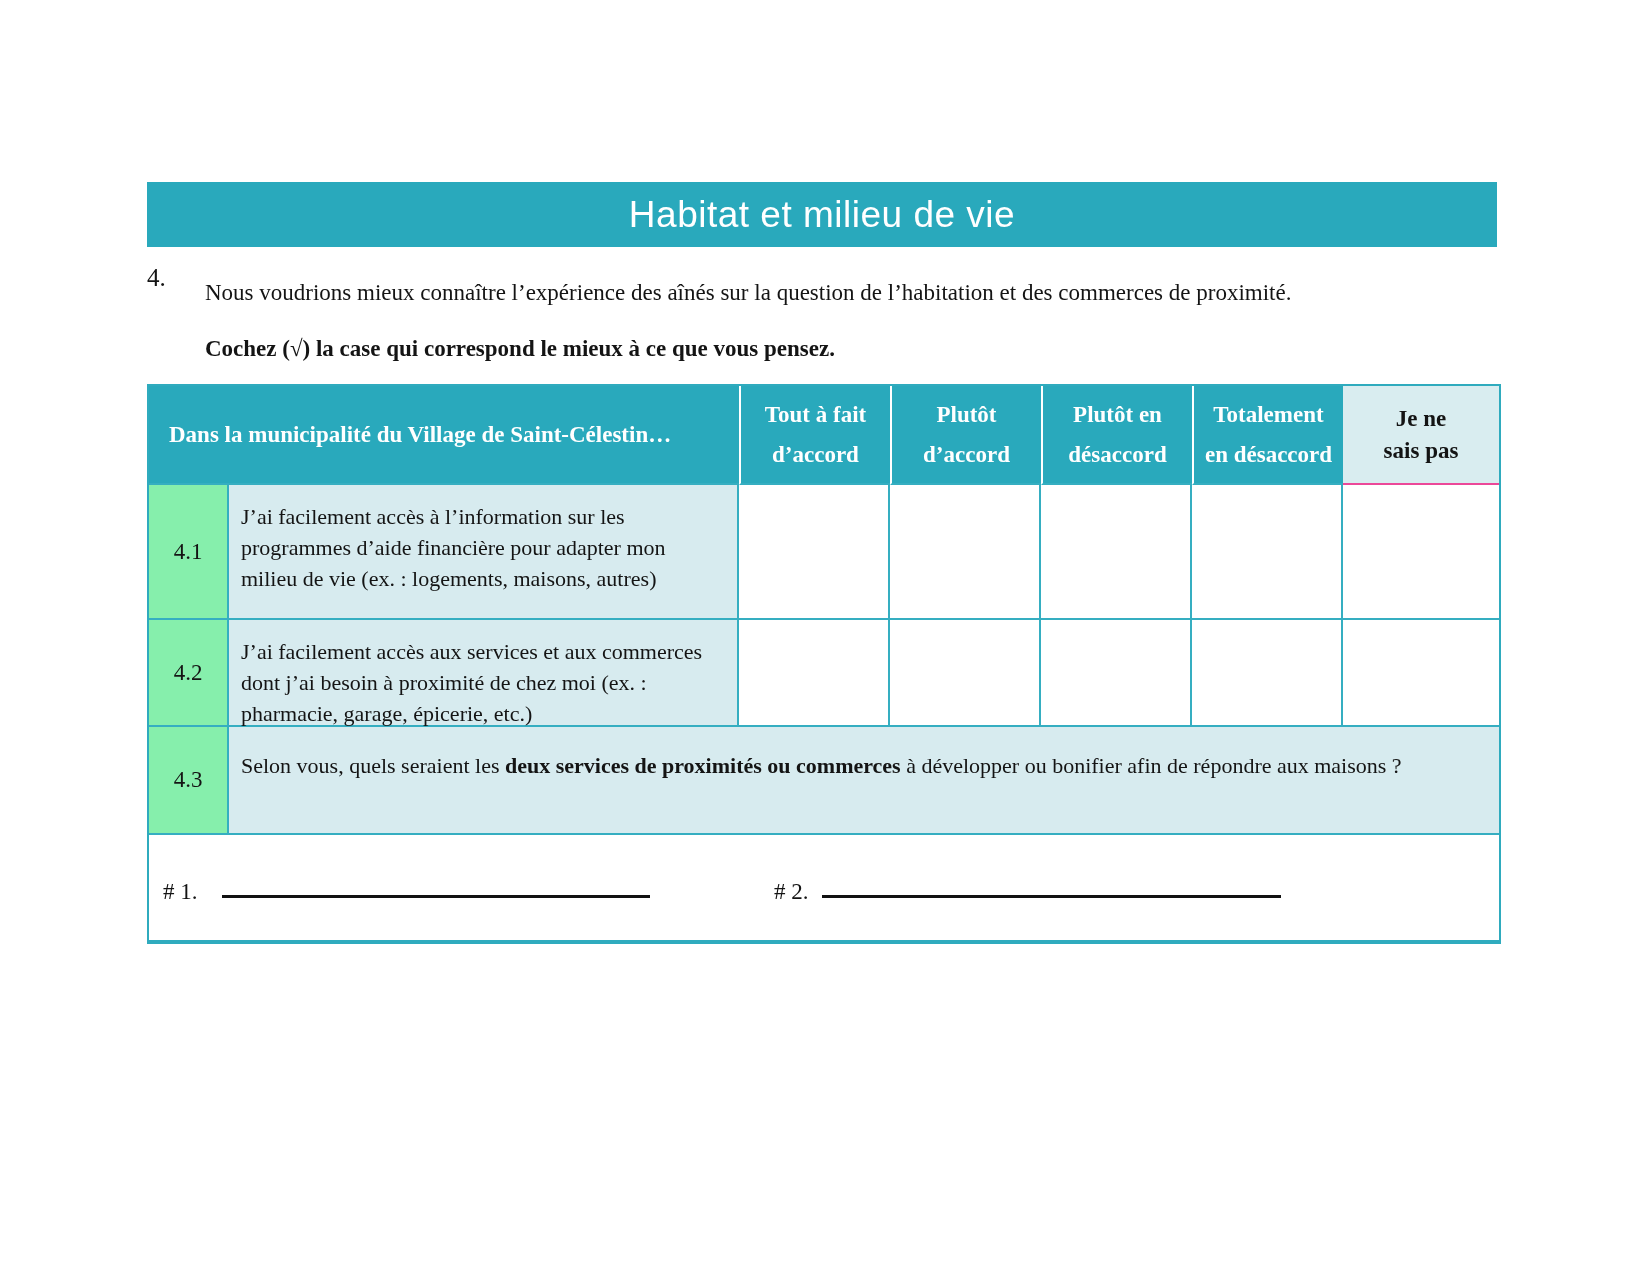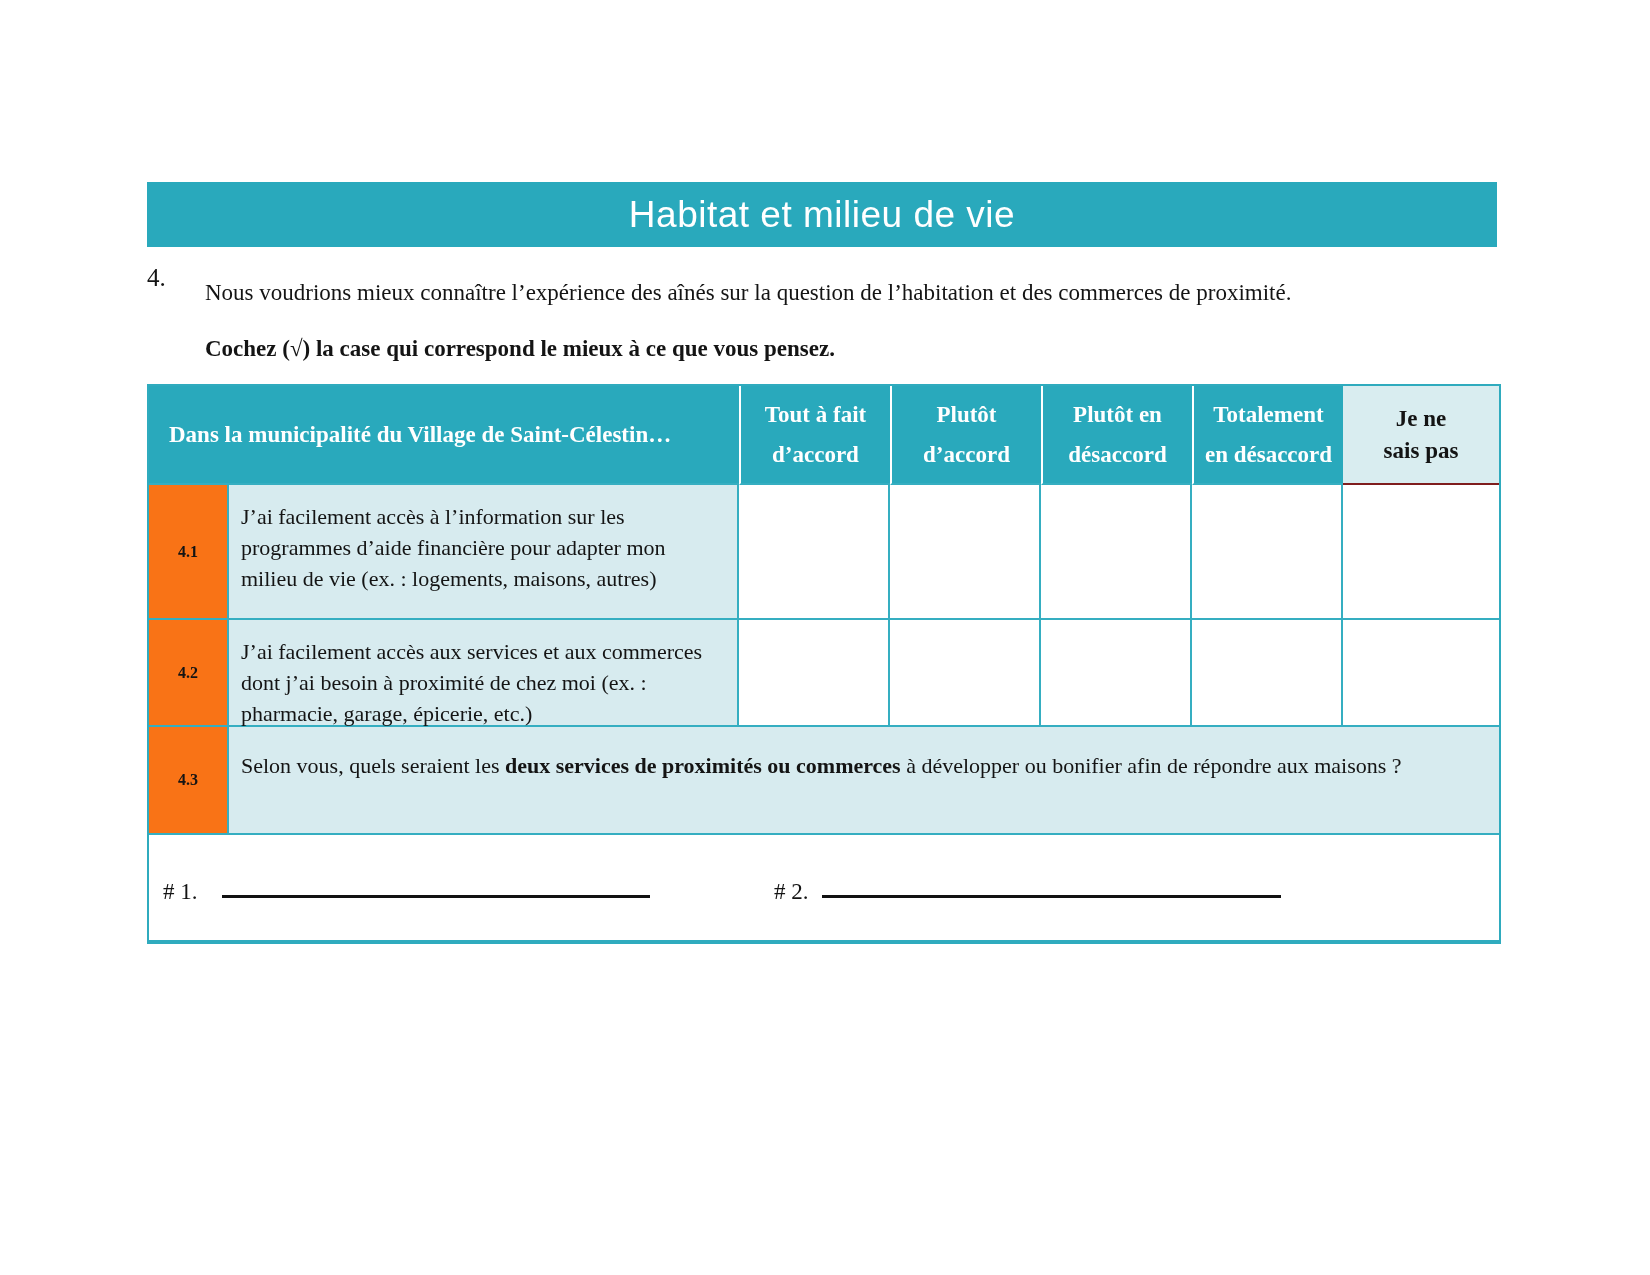--- a/index.html
+++ b/index.html
@@ -40,26 +40,26 @@
   }
   .h-a{
     background:#29a9bc;color:#ffffff;font-weight:bold;font-size:23px;
     display:flex;align-items:center;justify-content:center;text-align:center;
     white-space:pre-line;line-height:40px;
     border-left:2px solid #ffffff;border-bottom:2px solid #35aec1;
   }
   .h-last{
     background:#d9edf0;color:#141414;font-weight:bold;font-size:23px;
     display:flex;align-items:center;justify-content:center;text-align:center;
-    white-space:pre-line;line-height:32px;border-bottom:2px solid #7f1d1d;
+    white-space:pre-line;line-height:32px;border-bottom:2px solid #ec4899;
   }
   .num{
-    background:#f97316;font-size:16px;
+    background:#86efac;font-size:23px;
     display:flex;align-items:center;justify-content:center;
-    border-right:2px solid #35aec1;border-bottom:2px solid #35aec1;font-weight:bold;
+    border-right:2px solid #35aec1;border-bottom:2px solid #35aec1;
   }
   .stmt{
     background:#d7ebef;font-size:22px;line-height:31px;
     padding:16px 12px 0 12px;
     border-right:2px solid #35aec1;border-bottom:2px solid #35aec1;
   }
   .chk{
     background:#ffffff;
     border-right:2px solid #35aec1;border-bottom:2px solid #35aec1;
   }

